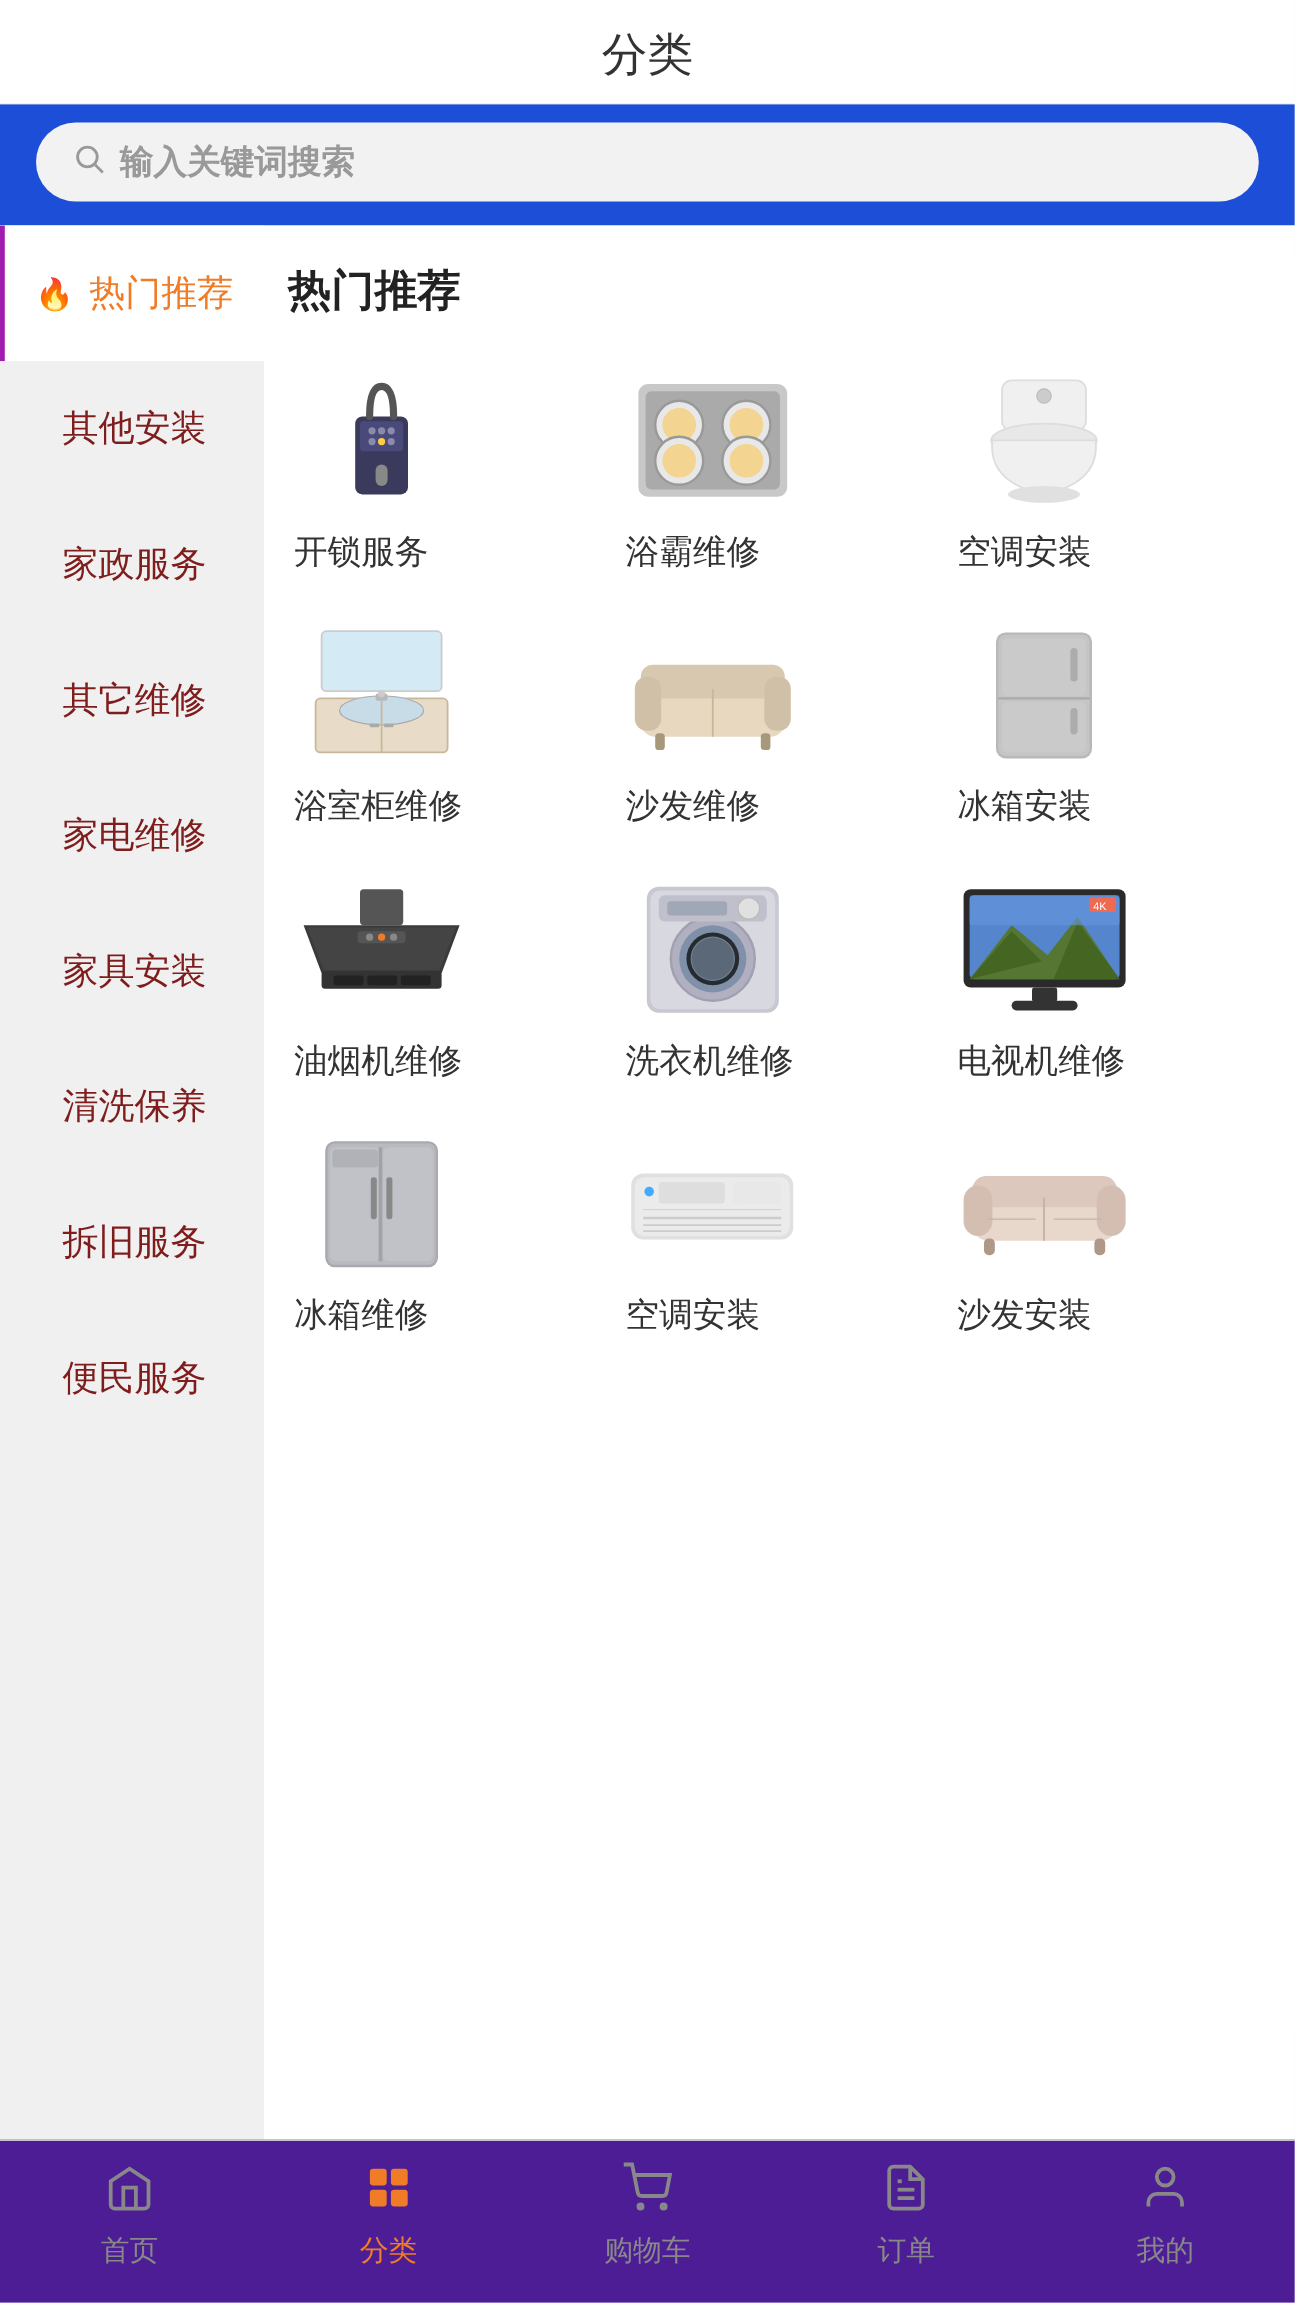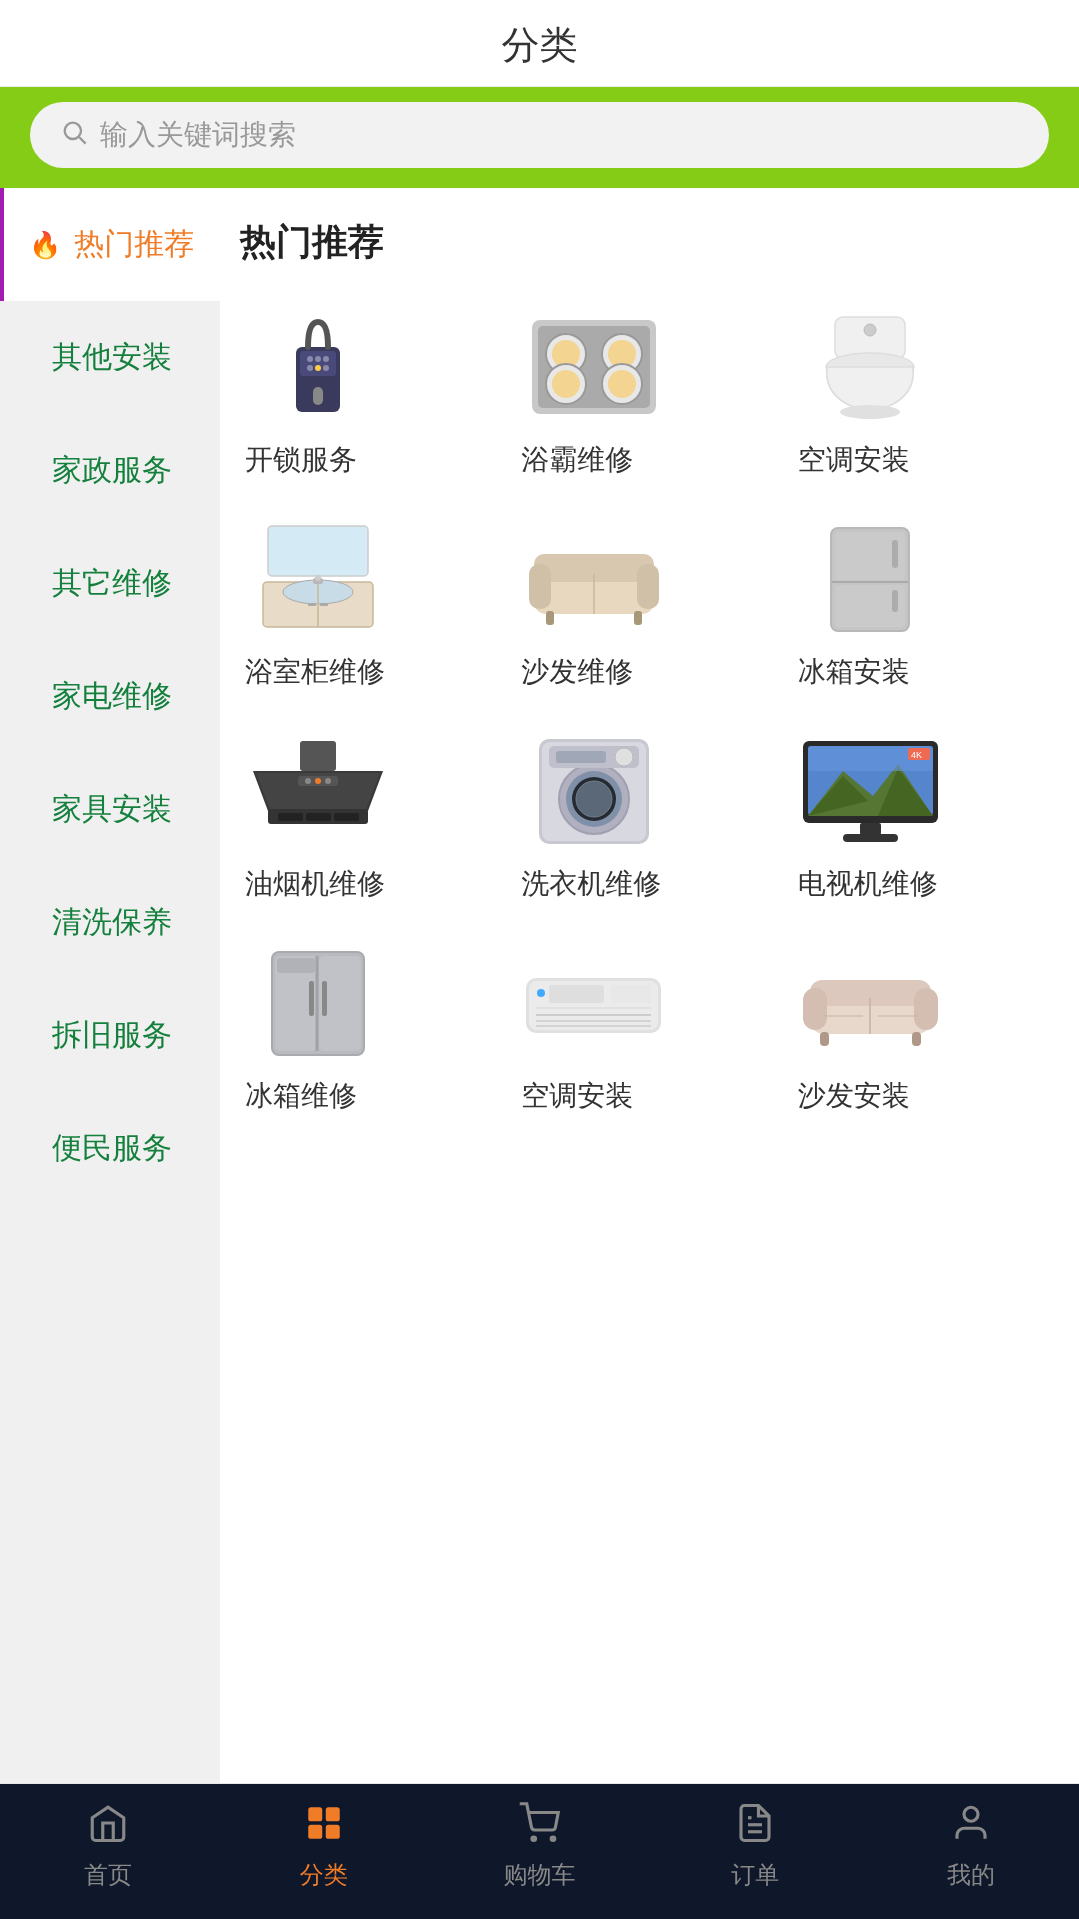--- a/index.html
+++ b/index.html
@@ -22,22 +22,23 @@
       border-bottom: 1px solid #eee;
     }
     .header-title {
       font-size: 38px;
       font-weight: 500;
       color: #333;
     }
 
     
     .search-bar {
-      background: #84cc16;
+      background: #1d4ed8;
       padding: 15px 30px 20px;
+      font-weight: bold;
     }
     .search-input-wrap {
       background: #f2f2f2;
       border-radius: 40px;
       display: flex;
       align-items: center;
       padding: 14px 30px;
       gap: 12px;
     }
     .search-icon-svg {
@@ -59,21 +60,21 @@
     
     .sidebar {
       width: 220px;
       background: #f0f0f0;
       flex-shrink: 0;
     }
     .sidebar-item {
       padding: 36px 0;
       text-align: center;
       font-size: 30px;
-      color: #15803d;
+      color: #7f1d1d;
       background: #f0f0f0;
       cursor: pointer;
       border-left: 4px solid transparent;
       position: relative;
     }
     .sidebar-item.active {
       background: #fff;
       color: #f07c28;
       border-left: 4px solid #a21caf;
     }
@@ -115,21 +116,21 @@
       font-size: 28px;
       color: #333;
       text-align: center;
     }
 
     
     svg { overflow: visible; }
 
     
     .bottom-nav {
-      background: #0f172a;
+      background: #4c1d95;
       border-top: 1px solid #e8e8e8;
       display: flex;
       align-items: center;
       padding: 18px 0 28px;
       position: sticky;
       bottom: 0;
     }
     .nav-item {
       flex: 1;
       display: flex;

